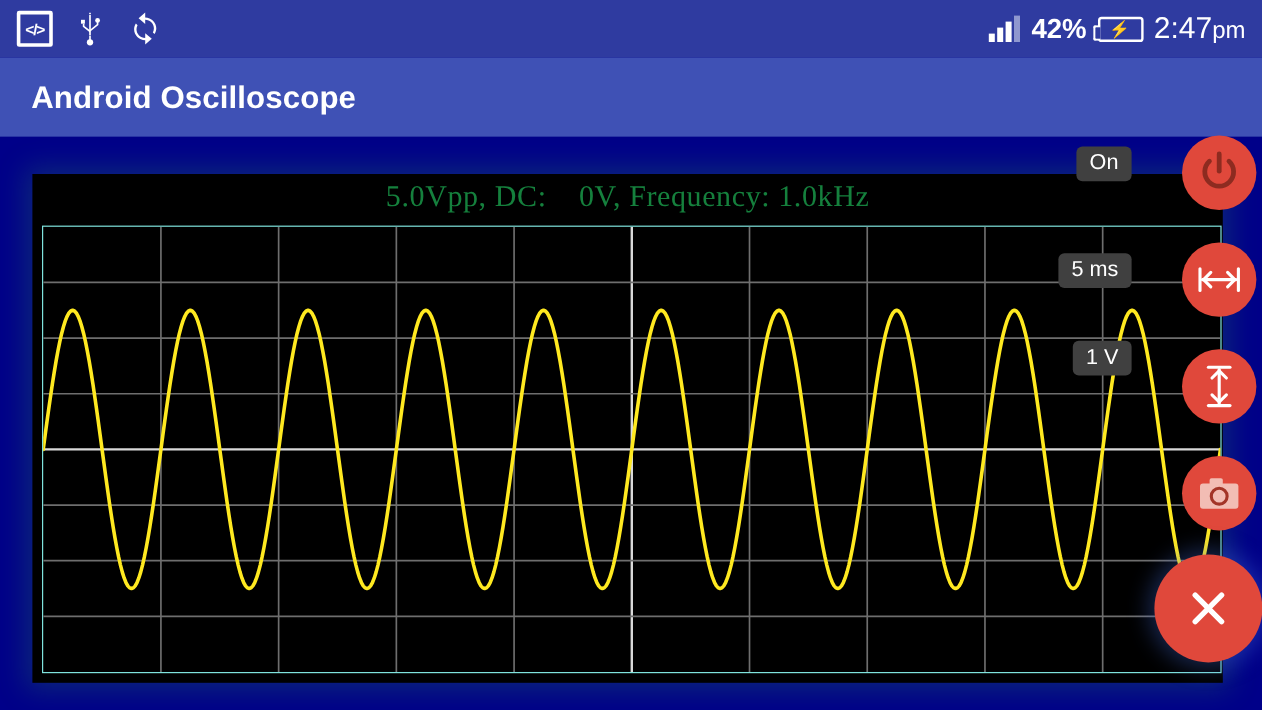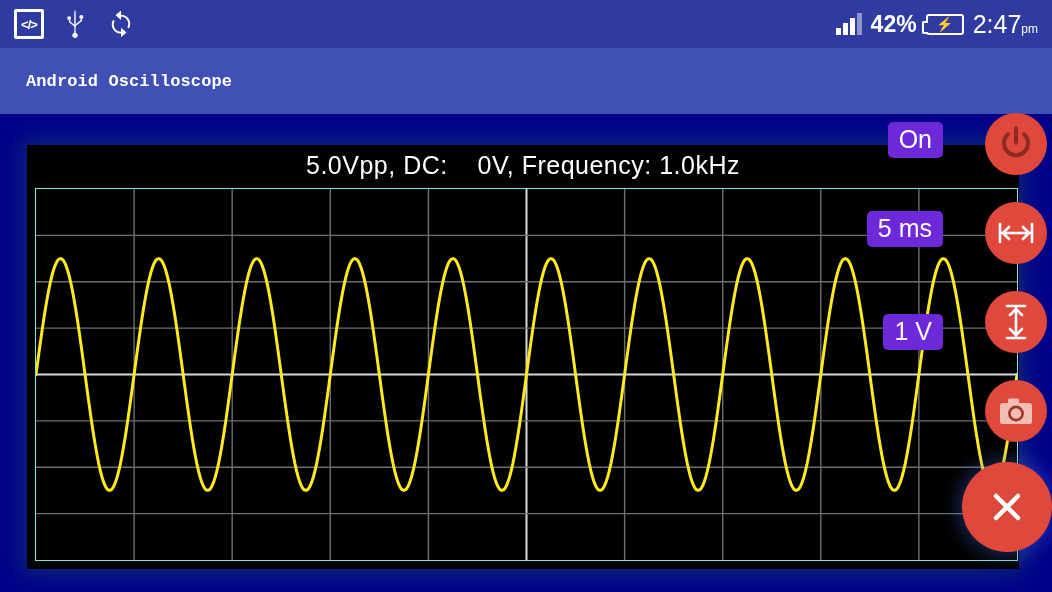--- a/index.html
+++ b/index.html
@@ -61,34 +61,33 @@
     content: ""; position: absolute; left: -6px; top: 5px;
     width: 4px; height: 9px; background: #2f3ba0;
     border-left: 2.5px solid #ffffff;
     border-top: 2.5px solid #ffffff;
     border-bottom: 2.5px solid #ffffff;
     border-radius: 2px 0 0 2px;
   }
   .battery .bolt { color: #ffffff; font-size: 14px; line-height: 1; }
 
   .clock { color: #ffffff; font-size: 25px; }
-  .clock .ampm { font-size: 12px; }
+  .clock .ampm { font-size: 20px; }
 
   
   .appbar {
     position: absolute; left: 0; top: 48px;
     width: 1052px; height: 66px;
     background: #3f51b5;
     display: flex; align-items: center;
     padding-left: 26px;
   }
   .appbar .title {
-    color: #ffffff; font-size: 17px; font-weight: bold;
+    color: #ffffff; font-size: 26px; font-weight: bold;
     letter-spacing: 0.1px;
-    font-family: Liberation Mono, monospace;
   }
 
   
   .scope-wrap {
     position: absolute; left: 0; top: 114px;
     width: 1052px; height: 478px;
     background: #000089;
   }
 
   .scope-screen {
@@ -106,41 +105,41 @@
     border: 1.5px solid #7fe3dd;
   }
 
   .grat svg { display: block; width: 100%; height: 100%; }
 
   
   .readout {
     position: absolute;
     left: 0; top: 6px; width: 992px;
     text-align: center;
-    color: #ffffff;
-    font-family: Liberation Sans, sans-serif;
+    color: #15803d;
+    font-family: Liberation Serif, serif;
     font-size: 25px;
     letter-spacing: 0.5px;
     white-space: pre;
   }
 
   
   .chip {
     position: absolute;
-    background: #6d28d9;
+    background: #404040;
     color: #ffffff;
     border-radius: 5px;
-    font-size: 25px;
+    font-size: 18px;
     padding: 4px 11px 6px 11px;
     line-height: 1.05;
     white-space: nowrap;
   }
   .chip-on   { right: 109px; top: 8px; }
   .chip-time { right: 109px; top: 97px; }
-  .chip-volt { right: 109px; top: 200px; }
+  .chip-volt { right: 109px; top: 170px; }
 
   
   .fab {
     position: absolute;
     border-radius: 50%;
     background: #e0483b;
     display: flex; align-items: center; justify-content: center;
   }
   .fab-sm { width: 62px; height: 62px; }
   .fab-power { right: 5px; top: -1px; }

